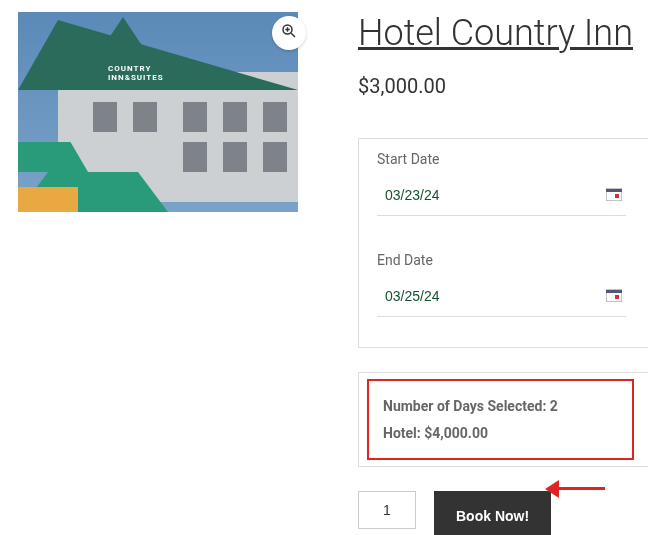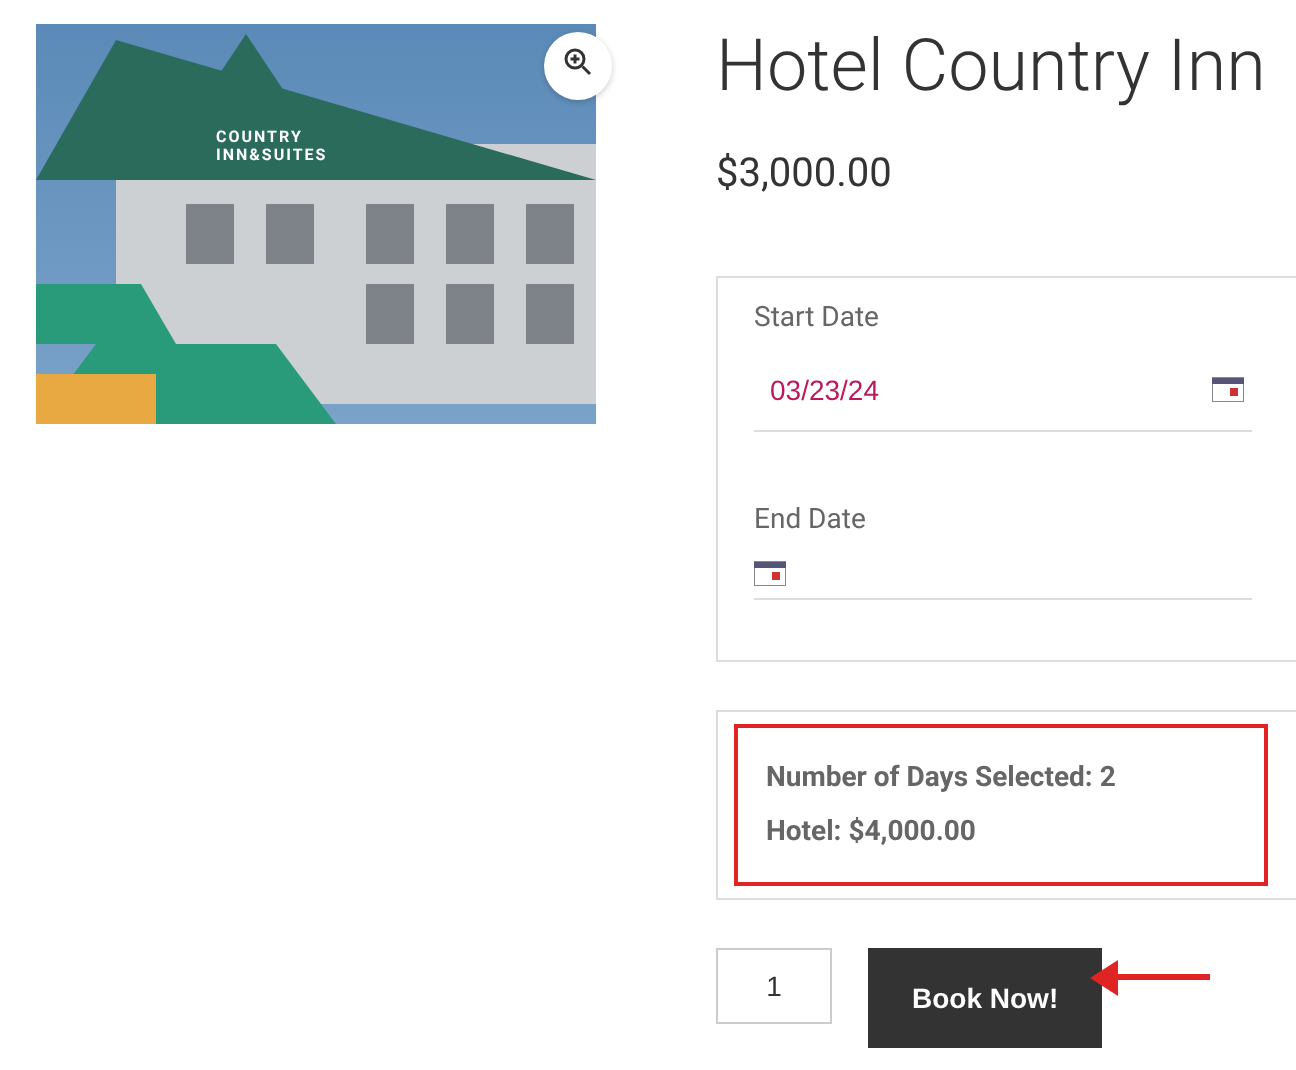--- a/index.html
+++ b/index.html
@@ -13,27 +13,27 @@
     .img-roof2 { position: absolute; left: 85px; top: 5px; width: 40px; height: 30px; background: #2a6b5c; clip-path: polygon(50% 0, 0 100%, 100% 100%); }
     .img-build { position: absolute; top: 60px; left: 40px; right: 0; height: 130px; background: #cdd0d3; }
     .img-logo { position: absolute; top: 52px; left: 90px; font-size: 8px; color: #fff; font-weight: bold; letter-spacing: 1px; }
     .img-win { position: absolute; width: 24px; height: 30px; background: #7d8388; }
     .img-awning1 { position: absolute; top: 160px; left: 0; width: 150px; height: 40px; background: #2a9b7a; clip-path: polygon(0 100%, 100% 100%, 80% 0, 20% 0); }
     .img-awning2 { position: absolute; top: 130px; left: 0; width: 70px; height: 30px; background: #2a9b7a; clip-path: polygon(0 100%, 100% 100%, 75% 0, 0 0); }
     .img-yellow { position: absolute; top: 175px; left: 0; width: 60px; height: 25px; background: #e8a842; }
     .mag-btn { position: absolute; top: 4px; right: 12px; width: 34px; height: 34px; border-radius: 50%; background: #fff; display: flex; align-items: center; justify-content: center; font-size: 18px; cursor: pointer; box-shadow: 0 1px 3px rgba(0,0,0,.2); }
     
     .right { flex: 1; padding-left: 40px; width: 318px; }
-    .title { font-size: 36px; font-weight: 300; color: #333; margin-bottom: 20px; }
+    .title { font-size: 36px; font-weight: 300; color: #333; margin-bottom: 20px; text-decoration: underline; }
     .price { font-size: 20px; color: #333; font-weight: 400; margin-bottom: 40px; }
     
     .booking { border: 1px solid #ddd; border-right: none; padding: 12px 22px 24px 18px; margin-bottom: 24px; }
     .field-label { font-size: 14px; color: #666; margin-bottom: 10px; }
     .date-row { display: flex; align-items: center; border-bottom: 1px solid #ddd; padding-bottom: 2px; margin-bottom: 6px; }
-    .date-input { flex: 1; border: none; padding: 10px 8px; font-size: 14px; color: #be185d; outline: none; background: transparent; }
+    .date-input { flex: 1; border: none; padding: 10px 8px; font-size: 14px; color: #14532d; outline: none; background: transparent; }
     .cal-icon { width: 16px; height: 14px; margin-right: 4px; }
     .spacer { height: 30px; }
     
     .summary { border: 1px solid #ddd; border-right: none; padding: 14px 18px; margin-bottom: 24px; position: relative; }
     .summary-inner { padding: 6px 6px 6px 6px; }
     .summary-line { font-size: 14px; font-weight: bold; color: #666; line-height: 1.9; }
     .red-box { position: absolute; border: 2px solid #e02424; top: 6px; left: 8px; right: 14px; bottom: 6px; pointer-events: none; }
     
     .actions { display: flex; align-items: stretch; gap: 18px; }
     .qty { width: 58px; height: 38px; border: 1px solid #ccc; text-align: center; font-size: 14px; color: #333; }
@@ -90,20 +90,21 @@
           <svg class="cal-icon" viewBox="0 0 16 14">
               <rect x="0" y="2" width="16" height="12" fill="#fff" stroke="#888"></rect>
               <rect x="0" y="2" width="16" height="3" fill="#557"></rect>
               <rect x="9" y="7" width="4" height="4" fill="#c33"></rect>
             </svg>
         </span>
       </div>
       <div class="spacer"></div>
       <div class="field-label">End Date</div>
       <div class="date-row">
+        <input class="date-input" value="03/25/24" style="">
         <span>
           <svg class="cal-icon" viewBox="0 0 16 14">
               <rect x="0" y="2" width="16" height="12" fill="#fff" stroke="#888"></rect>
               <rect x="0" y="2" width="16" height="3" fill="#557"></rect>
               <rect x="9" y="7" width="4" height="4" fill="#c33"></rect>
             </svg>
         </span>
       </div>
     </div>
 

